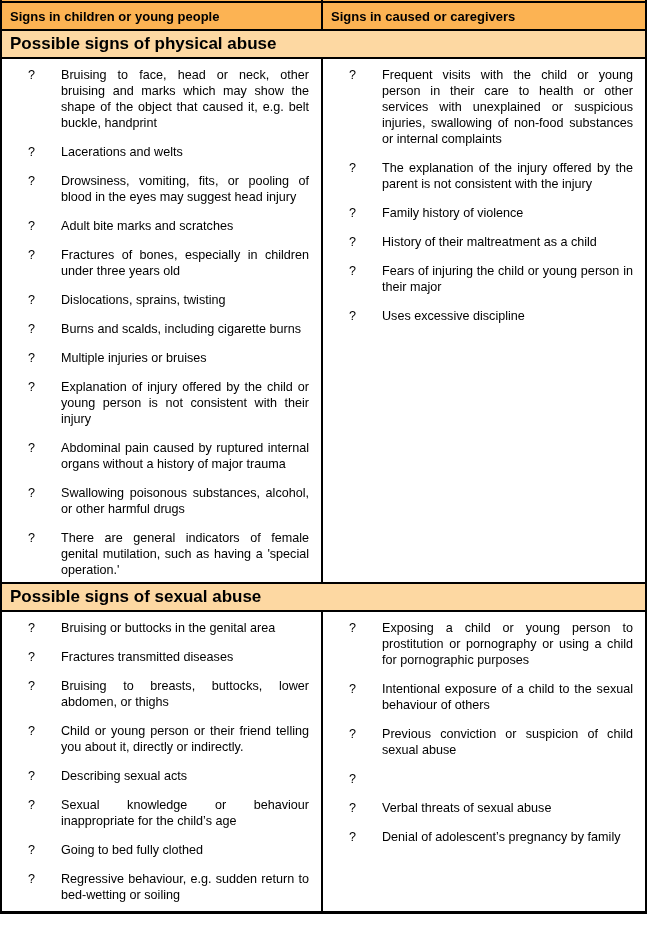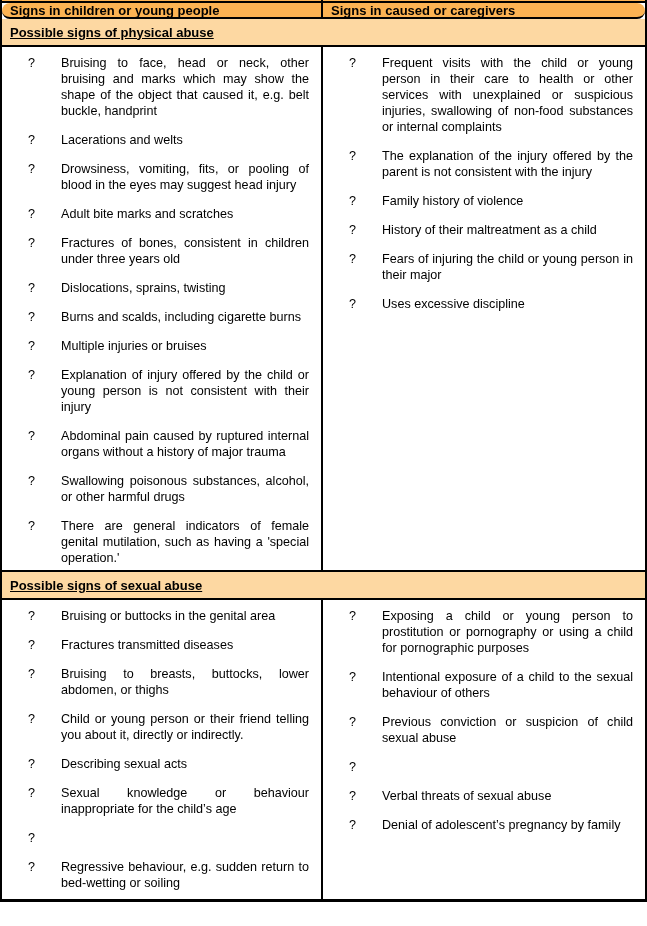--- a/index.html
+++ b/index.html
@@ -27,40 +27,38 @@
   }
   .row { display: flex; width: 100%; }
   .cell-left  { width: 321px; border-right: 2px solid var(--border); }
   .cell-right { flex: 1; }
 
   
   .sliver { height: 3px; background: var(--header-bg); border-bottom: 2px solid var(--border); }
   .sliver .cell-left, .sliver .cell-right { height: 100%; }
 
   .header-row {
-    height: 16px;
+    height: 28px;
     background: var(--header-bg);
     border-bottom: 2px solid var(--border);
     font-weight: bold;
     font-size: 13px;
-    border-radius: 12px;
   }
   .header-row .cell-left, .header-row .cell-right {
     display: flex; align-items: center; padding-left: 8px;
   }
 
   .section-row {
     height: 28px;
     background: var(--section-bg);
     border-bottom: 2px solid var(--border);
     display: flex; align-items: center;
     padding-left: 8px;
     font-weight: bold;
-    font-size: 13px;
-    text-decoration: underline;
+    font-size: 17px;
   }
 
   .body-row { background: var(--body-bg); border-bottom: 2px solid var(--border); }
   .body-row-1 { height: 525px; }
   .body-row-2 { height: 302px; border-bottom: 3px solid var(--border); }
   .body-row .cell-left, .body-row .cell-right { height: 100%; overflow: hidden; }
 
   ul.signs {
     list-style: none;
     padding: 8px 0 0 26px;
@@ -113,21 +111,21 @@
               <span class="txt">Drowsiness, vomiting, fits, or pooling of blood in the eyes may suggest head injury</span>
             </li>
 
             <li class="sign">
               <span class="bullet">?</span>
               <span class="txt">Adult bite marks and scratches</span>
             </li>
 
             <li class="sign">
               <span class="bullet">?</span>
-              <span class="txt">Fractures of bones, consistent in children under three years old</span>
+              <span class="txt">Fractures of bones, especially in children under three years old</span>
             </li>
 
             <li class="sign">
               <span class="bullet">?</span>
               <span class="txt">Dislocations, sprains, twisting</span>
             </li>
 
             <li class="sign">
               <span class="bullet">?</span>
               <span class="txt">Burns and scalds, including cigarette burns</span>
@@ -226,20 +224,21 @@
               <span class="txt">Describing sexual acts</span>
             </li>
 
             <li class="sign">
               <span class="bullet">?</span>
               <span class="txt">Sexual knowledge or behaviour inappropriate for the child’s age</span>
             </li>
 
             <li class="sign">
               <span class="bullet">?</span>
+              <span class="txt">Going to bed fully clothed</span>
             </li>
 
             <li class="sign">
               <span class="bullet">?</span>
               <span class="txt">Regressive behaviour, e.g. sudden return to bed-wetting or soiling</span>
             </li>
           </ul>
       </div>
       <div class="cell-right">
         <ul class="signs">

